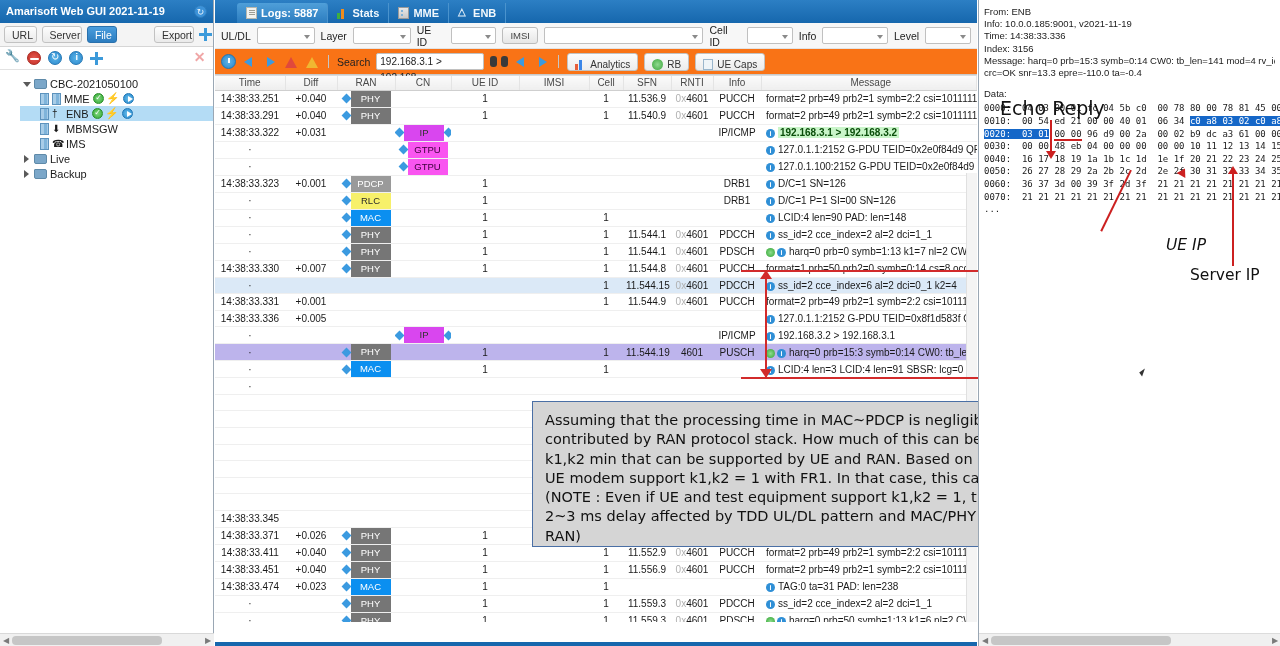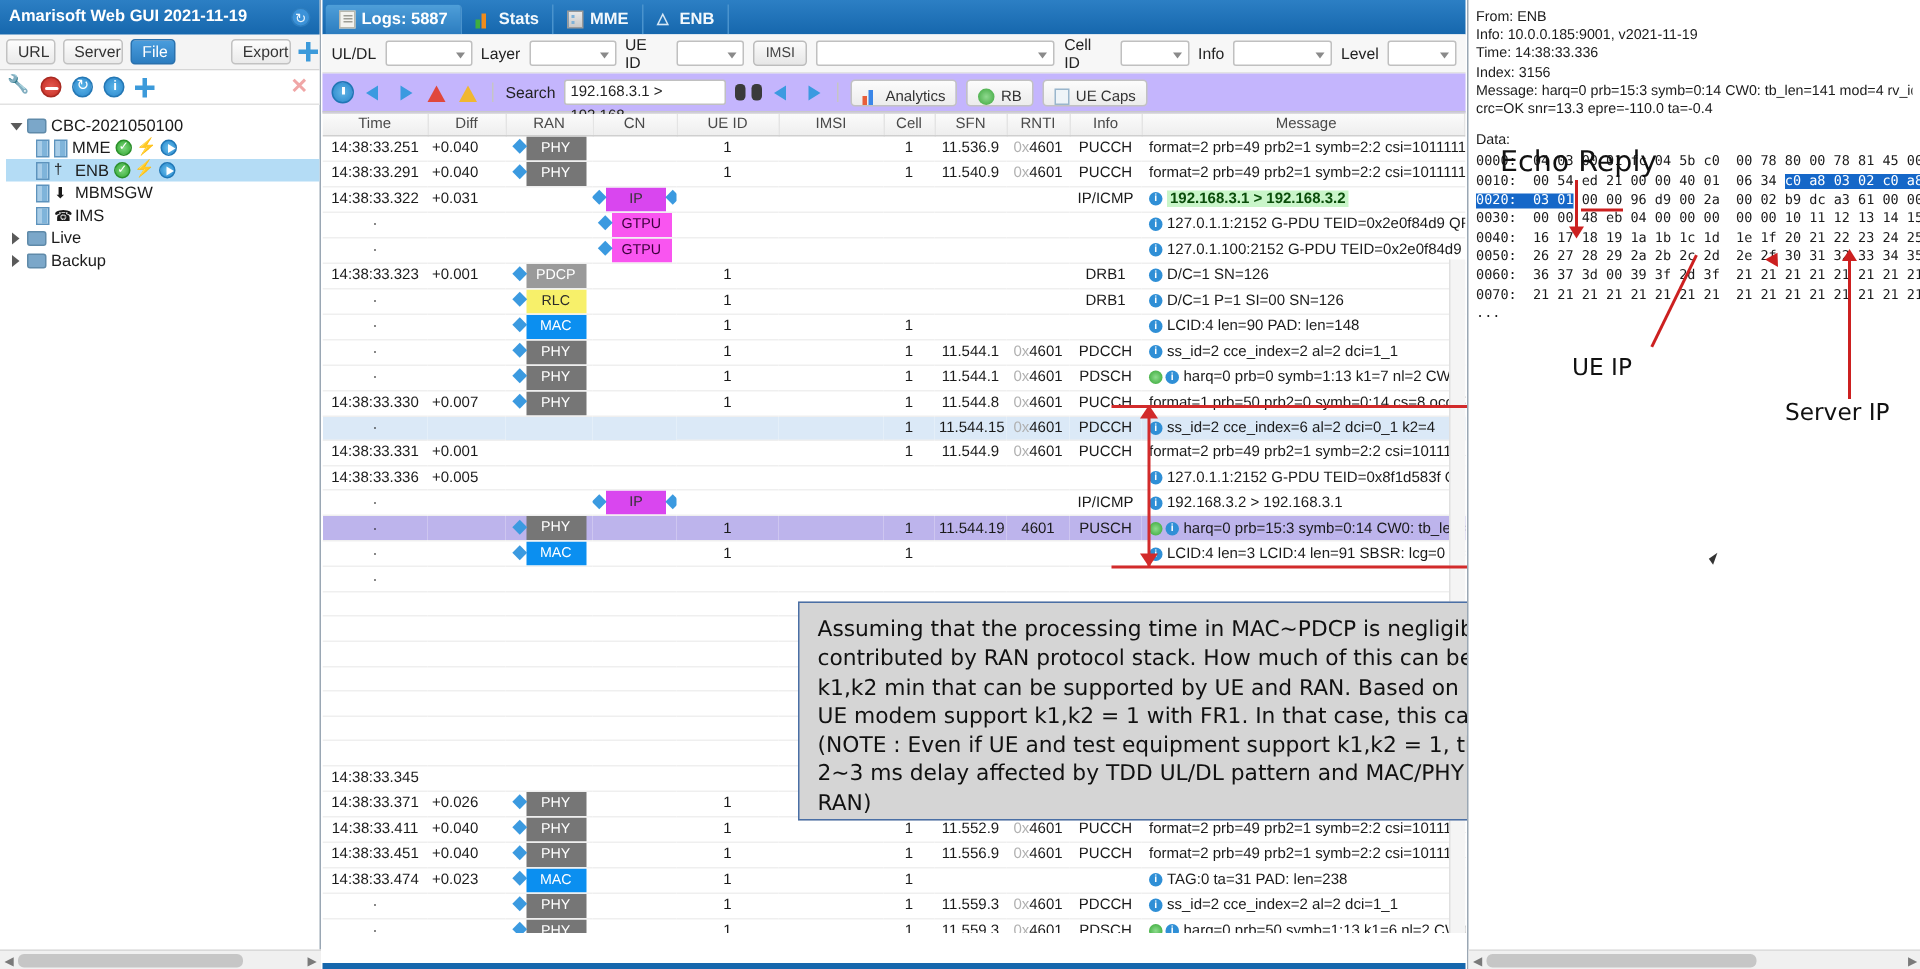--- a/index.html
+++ b/index.html
@@ -67,21 +67,21 @@
   .ic-stop::after { content:""; position:absolute; left:2px; top:5.5px; width:9px; height:2.5px; background:#fff; border-radius:1px;}
   .ic-refresh { background: radial-gradient(#5ab4e8, #2b87cc); border: 1px solid #2477b4; }
   .ic-refresh::after { content:"\21BB"; color:#fff; font-size:10px; position:absolute; left:2px; top:-1px; }
   .ic-info { background: radial-gradient(#5ab4e8, #2b87cc); border: 1px solid #2477b4; }
   .ic-info::after { content:"i"; color:#fff; font-size:9px; font-weight:bold; position:absolute; left:5.5px; top:0px; }
   .ic-x {
     position:absolute; right: 7px; top: 4px; width:13px; height:13px;
     color:#f0a6a6; font-size:14px; line-height:13px; text-align:center; font-weight:bold;
   }
 
-  .tree { padding: 6px 0 0 4px; font-size: 11px; color: #1b1b1b; }
+  .tree { padding: 6px 0 0 20px; font-size: 11px; color: #1b1b1b; }
   .tree-row { height: 15px; display: flex; align-items: center; gap: 3px; padding-left: 2px; }
   .tree-row.indent1 { padding-left: 20px; }
   .tree-row.sel { background: #b4dcf5; }
   .arrow-dn, .arrow-rt {
     width: 9px; height: 9px; display: inline-block; position: relative; flex: 0 0 9px;
   }
   .arrow-dn::after {
     content:""; position:absolute; left:1px; top:3px;
     border-left:4px solid transparent; border-right:4px solid transparent; border-top:5px solid #5a5a5a;
   }
@@ -139,21 +139,21 @@
     height: 23px; background: linear-gradient(#2c7fc4, #1667ad);
     display: flex; align-items: flex-end; padding-left: 2px;
   }
   .tab {
     height: 20px; display: flex; align-items: center; gap: 4px;
     padding: 0 9px; font-size: 11px; color: #f2f8fc; font-weight: bold;
     border-right: 1px solid #4a93cd;
   }
   .tab.active {
     background: linear-gradient(#4f9fd9, #2b7cbf);
-    border-radius: 3px 3px 0 0; color: #ffffff;
+    border-radius: 3px 3px 0 0; color: #ffffff; margin-left: 20px;
   }
   .tab-ic { width: 11px; height: 12px; display:inline-block; position:relative; }
   .ic-doc { background:#f3f3ef; border:1px solid #b8b8ae; }
   .ic-doc::after { content:""; position:absolute; left:2px; top:2px; width:6px; height:1px; box-shadow:0 2px 0 #9d9d95, 0 4px 0 #9d9d95; background:#9d9d95; }
   .ic-chart::before { content:""; position:absolute; left:0; bottom:0; width:3px; height:6px; background:#3fae3f; }
   .ic-chart::after { content:""; position:absolute; left:4px; bottom:0; width:3px; height:10px; background:#f08c1d; }
   .ic-server { background:linear-gradient(#e8e8e8,#c9c9c9); border:1px solid #9a9a9a; }
   .ic-server::after { content:""; position:absolute; left:2px; top:2px; width:2px;height:2px; background:#7fb2d8; box-shadow: 0 4px 0 #7fb2d8; }
   .ic-ant::after { content:"\25B3"; position:absolute; left:0; top:-1px; font-size:10px; color:#d8e8f5; }
 
@@ -194,21 +194,21 @@
   }
   .plus-green::before, .plus-green::after { content:""; position:absolute; background:#39ad2f; }
   .plus-green::before { left:5px; top:0; width:4px; height:14px; }
   .plus-green::after { top:5px; left:0; height:4px; width:14px; }
   .minus-red {
     width: 13px; height: 5px; background:#f0a1a1; display:inline-block; border-radius:1px;
   }
 
   .searchrow {
     height: 26px; display: flex; align-items: center; padding: 0 6px; gap: 6px;
-    background: #c4b5fd; border-bottom: 1px solid #c9c9c9;
+    background: #f97316; border-bottom: 1px solid #c9c9c9;
   }
   .sic { width: 15px; height: 15px; display:inline-block; position:relative; }
   .sic-clock { border-radius:50%; background: radial-gradient(#63b5e6,#2785cb); border:1px solid #2076b5;}
   .sic-clock::after{content:"";position:absolute;left:6px;top:3px;width:1.5px;height:5px;background:#fff;}
   .arrw { width:15px;height:15px;position:relative;display:inline-block;}
   .arrw::after{
     content:""; position:absolute; top:3px; width:0;height:0;
     border-top:5px solid transparent;border-bottom:5px solid transparent;
   }
   .arrw.left::after{ left:2px; border-right:8px solid #3b9ae0; }
@@ -243,21 +243,21 @@
   table.logs th {
     height: 14px; background: linear-gradient(#fbfbfb,#eeeeee);
     border-bottom: 1px solid #cfcfcf; border-right: 1px solid #e4e4e4;
     font-weight: normal; font-size: 10px; color: #4a4a4a; text-align: center;
   }
   table.logs td {
     height: 16.6px; border-bottom: 1px solid #efefef; padding: 0 3px;
     white-space: nowrap; overflow: hidden; font-size: 10px;
   }
   .c-time{ width:70px; text-align:center; }
-  .c-diff{ width:52px; }
+  .c-diff{ width:52px; text-align:center; }
   .c-ran { width:58px; text-align:center; padding:0 !important; position:relative; }
   .c-cn  { width:56px; text-align:center; padding:0 !important; position:relative; }
   .c-ueid{ width:68px; text-align:center; }
   .c-imsi{ width:70px; text-align:center; }
   .c-cell{ width:34px; text-align:center; }
   .c-sfn { width:48px; text-align:center; }
   .c-rnti{ width:42px; text-align:center; }
   .c-info{ width:48px; text-align:center; }
   .c-msg { width:auto; text-align:left; padding-left:5px !important; }
 
@@ -338,21 +338,21 @@
     margin-top: 2px; padding-left: 5px;
     font-family: "DejaVu Sans Mono", monospace; font-size: 9px; line-height: 12.6px; color: #1b1b1b;
   }
   .hexline { white-space: pre; }
   .hexline .sel { background:#1567c8; color:#ffffff; }
   .underline-red { border-bottom: 2px solid #cc2020; }
   .echo-reply {
     position:absolute; left:1000px; top:97px; font-size:19px; color:#111;
     font-family:"DejaVu Sans", sans-serif;
   }
-  .ue-ip-lbl { position:absolute; left:1048px; top:236px; font-size:15.5px; color:#111; font-family:"DejaVu Sans", sans-serif;}
+  .ue-ip-lbl { position:absolute; left:1166px; top:236px; font-size:15.5px; color:#111; font-family:"DejaVu Sans", sans-serif;font-style:italic;}
   .server-ip-lbl { position:absolute; left:1190px; top:266px; font-size:15.5px; color:#111; font-family:"DejaVu Sans", sans-serif;}
   .ann-line { position:absolute; background:#cc2020; }
   .ann-arrow { position:absolute; width:0;height:0; }
   .right-bottom-scroll {
     position:absolute; left:0; bottom:0; width:302px; height:13px; background:#f0f0f0; border-top:1px solid #dcdcdc;
   }
   .right-bottom-scroll .thumb { position:absolute; left:12px; top:2px; width:180px; height:9px; background:#c6c6c6; border-radius:4px; }
   .right-bottom-scroll .arr-l { position:absolute; left:1px; top:2px; width:10px;height:9px;color:#7a7a7a;font-size:8px;line-height:9px;text-align:center;}
   .right-bottom-scroll .arr-r { position:absolute; right:1px; top:2px; width:10px;height:9px;color:#7a7a7a;font-size:8px;line-height:9px;text-align:center;}
   .cursor-arrow {

